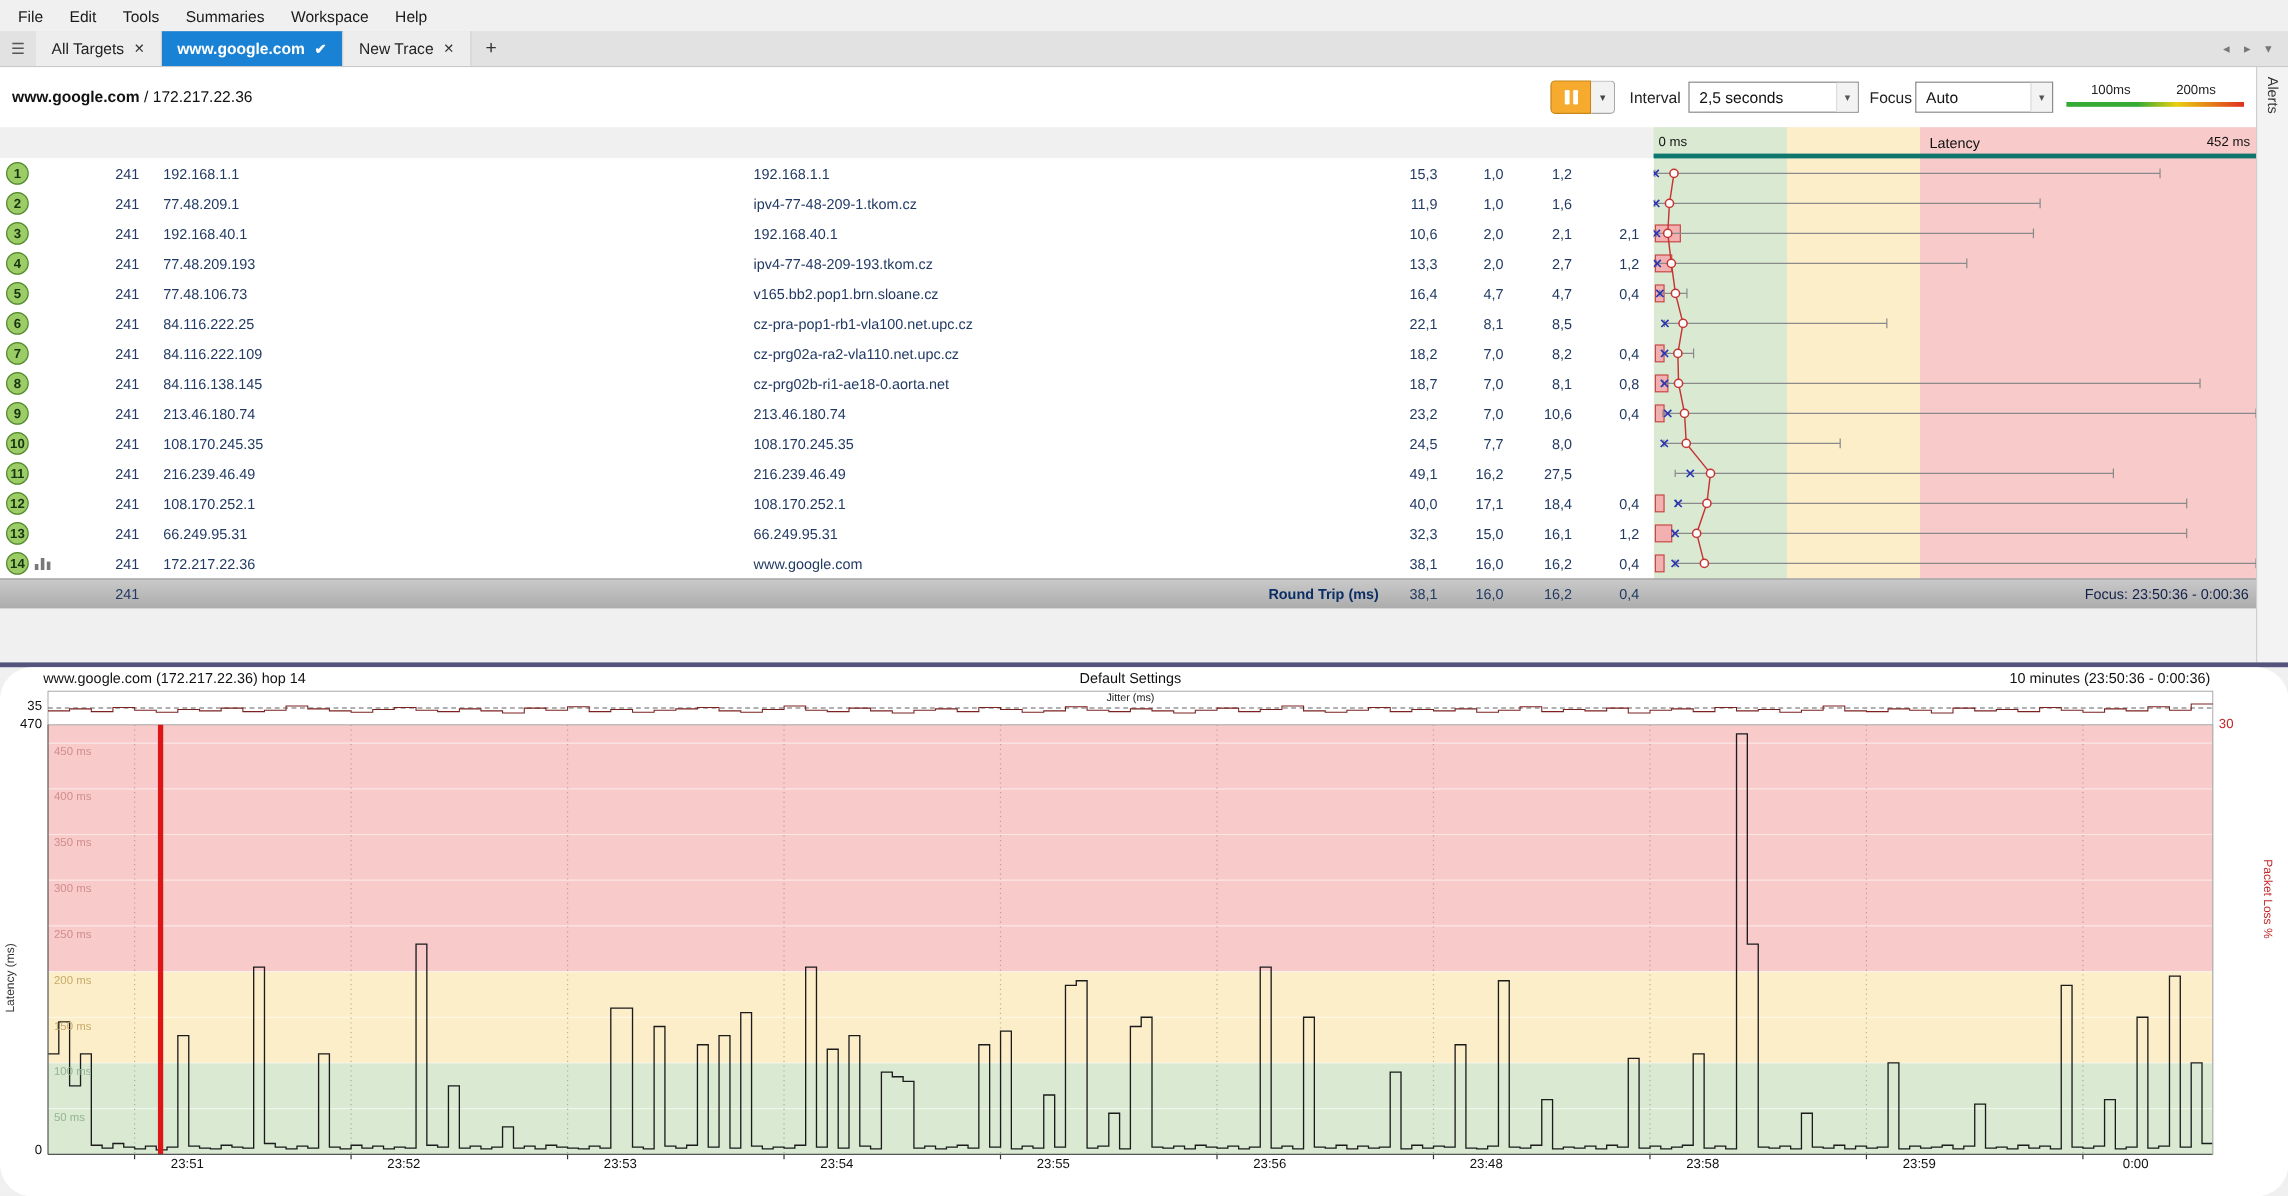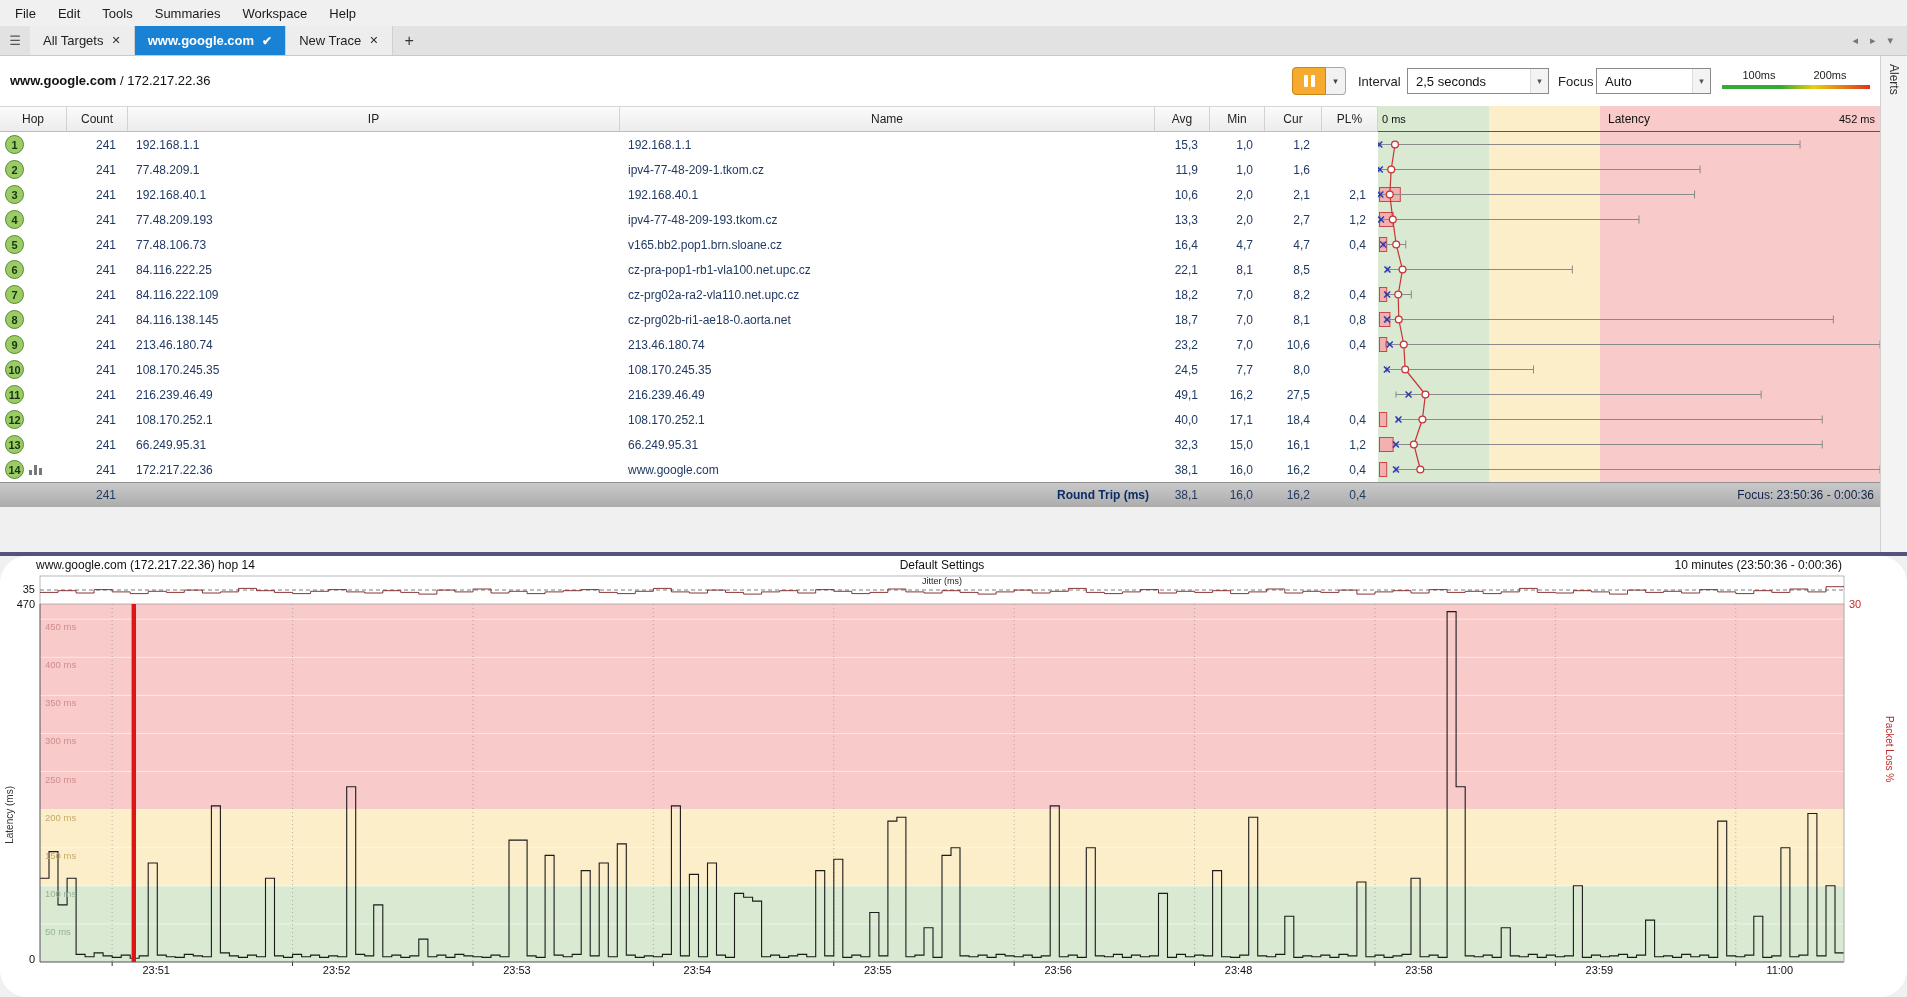--- a/index.html
+++ b/index.html
@@ -43,21 +43,21 @@
 .legend-bar{position:absolute;left:0;right:0;top:16px;height:4px;background:linear-gradient(to right,#35aa35 0%,#35aa35 40%,#e8cf10 62%,#e03020 100%);}
 
 
 .alerts-strip{position:absolute;top:56px;left:1880px;width:27px;height:496px;background:#f3f3f3;border-left:1px solid #cfcfcf;}
 .alerts-tab{writing-mode:vertical-rl;font-size:12px;color:#333;padding:8px 0 0 6px;}
 
 
 .thead{position:absolute;top:106px;left:0;width:1378px;height:26px;display:grid;grid-template-columns:67px 61px 492px 535px 55px 55px 57px 56px;background:linear-gradient(#fbfbfb,#ececec);border-top:1px solid #d6d6d6;border-bottom:1px solid #bdbdbd;}
 .hcell{display:flex;align-items:center;justify-content:center;border-right:1px solid #d2d2d2;font-size:12px;color:#222;}
 .lat-col-bg{position:absolute;top:106px;left:1378px;width:502px;height:376px;background:linear-gradient(to right,var(--band-green,#d9e9d2) 0 111px,var(--band-yellow,#fceec8) 111px 222px,var(--band-red,#f8caca) 222px 100%);border-bottom:0;}
-.lat-header{position:absolute;top:106px;left:1378px;width:502px;height:26px;border-bottom:1px solid #0f766e;}
+.lat-header{position:absolute;top:106px;left:1378px;width:502px;height:26px;border-bottom:4px solid #0f766e;}
 .lat-header .minl{position:absolute;left:4px;top:7px;font-size:11px;color:#111;}
 .lat-header .titlel{position:absolute;left:0;right:0;text-align:center;top:6px;font-size:12px;color:#111;}
 .lat-header .maxl{position:absolute;right:5px;top:7px;font-size:11px;color:#111;}
 #tbody{position:absolute;top:132px;left:0;width:1378px;background:#fff;}
 .trow{display:grid;grid-template-columns:67px 61px 492px 535px 55px 55px 57px 56px;height:25px;background:#fff;align-items:center;}
 .cell{font-size:12px;color:var(--text-navy,#223a63);white-space:nowrap;overflow:hidden;}
 .c-num{text-align:right;padding-right:12px;}
 .c-ip,.c-name{padding-left:8px;}
 .hopcell{display:flex;align-items:center;padding-left:5px;gap:5px;height:100%;}
 .hop-badge{width:19px;height:19px;border-radius:50%;background:var(--hop-badge-green,#9ccc65);border:1px solid #558b2f;color:#173511;font-weight:bold;font-size:11px;display:flex;align-items:center;justify-content:center;flex:0 0 auto;}
@@ -154,30 +154,20 @@
       <div class="legend-bar"></div>
     </div>
   </div>
 
   <div class="alerts-strip">
     <div class="alerts-tab">Alerts</div>
   </div>
 
   <div class="lat-col-bg"></div>
 
-  <div class="thead">
-    <div class="hcell">Hop</div>
-    <div class="hcell">Count</div>
-    <div class="hcell">IP</div>
-    <div class="hcell">Name</div>
-    <div class="hcell">Avg</div>
-    <div class="hcell">Min</div>
-    <div class="hcell">Cur</div>
-    <div class="hcell">PL%</div>
-  </div>
   <div class="lat-header">
     <span class="minl">0 ms</span>
     <span class="titlel">Latency</span>
     <span class="maxl">452 ms</span>
   </div>
 
   <div id="tbody">
       <div class="trow">
         <div class="cell hopcell">
           <span class="hop-badge">1</span>
@@ -530,17 +520,17 @@
     <div id="xlabels">
         <div class="x-label" style="left: 112.16px;">23:51</div>
         <div class="x-label" style="left: 292.56px;">23:52</div>
         <div class="x-label" style="left: 472.96px;">23:53</div>
         <div class="x-label" style="left: 653.36px;">23:54</div>
         <div class="x-label" style="left: 833.76px;">23:55</div>
         <div class="x-label" style="left: 1014.16px; text-align: right;">23:56</div>
         <div class="x-label" style="left: 1194.56px;">23:48</div>
         <div class="x-label" style="left: 1374.96px;">23:58</div>
         <div class="x-label" style="left: 1555.36px;">23:59</div>
-        <div class="x-label" style="left: 1735.76px;">11:00</div>
+        <div class="x-label" style="left: 1735.76px;">0:00</div>
       </div>
   </div>
 
 </div>
 
 </body></html>

